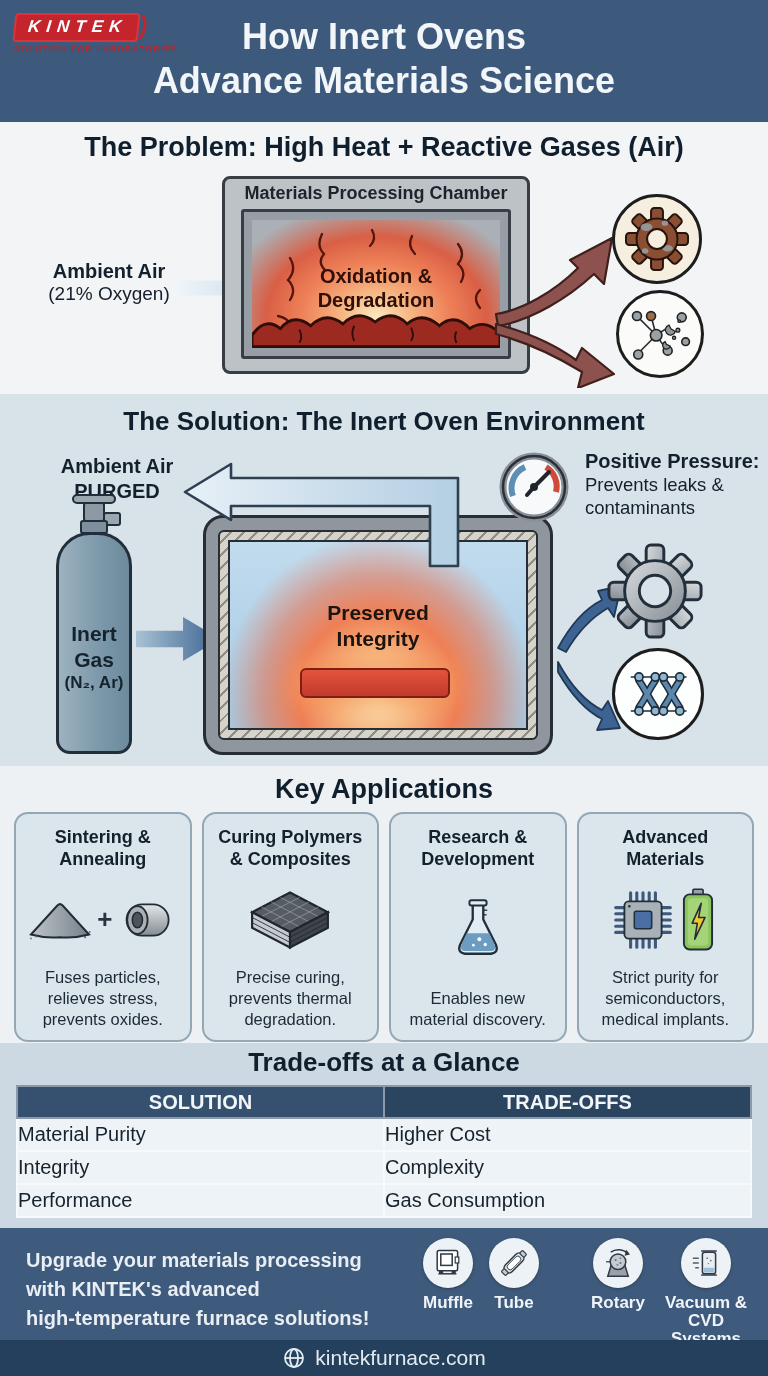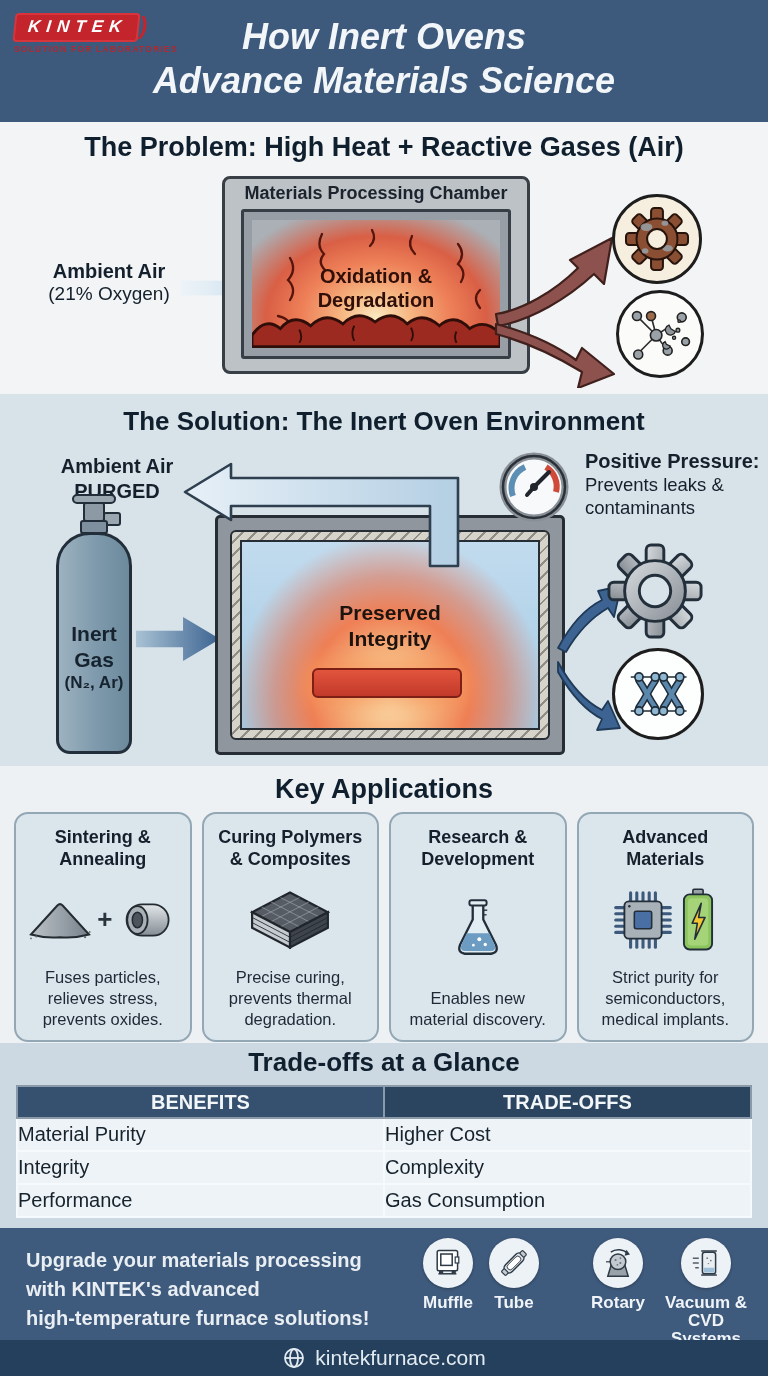--- a/index.html
+++ b/index.html
@@ -14,21 +14,21 @@
   
   #header { top:0; height:122px; background:#3d5a7d; }
   .logo-wrap { position:absolute; left:14px; top:12px; }
   .logo-box {
     display:inline-block; background:#c4242c; border-radius:4px; padding:2px 10px 3px 12px;
     transform:skewX(-6deg); border:2px solid #d8343c;
   }
   .logo-text { color:#fff; font-weight:bold; font-style:italic; font-size:17px; letter-spacing:6px; }
   .logo-swoosh { color:#c4242c; font-weight:bold; font-style:italic; font-size:24px; vertical-align:-2px; }
   .logo-tagline { display:block; margin-top:2px; color:#b02830; font-size:8.5px; letter-spacing:1.2px; filter:blur(0.5px); font-weight:bold; }
-  .h1 { position:absolute; left:0; width:768px; text-align:center; color:#f3f6f9; font-weight:bold;font-style:italic; }
+  .h1 { position:absolute; left:0; width:768px; text-align:center; color:#f3f6f9; font-weight:bold; }
   .h1.l1 { top:16px; font-size:36px; }
   .h1.l2 { top:60px; font-size:36px; }
 
   
   .sec-title { position:absolute; left:0; width:768px; text-align:center; font-weight:bold; color:#101f2d; }
 
   
   #problem { top:122px; height:272px; background:#f2f4f6; }
   #problem .sec-title { top:10px; font-size:27px; }
 
@@ -79,21 +79,21 @@
   .cylinder-text { position:absolute; left:0; top:86px; width:100%; text-align:center; color:#16232e; font-weight:bold; }
   .cylinder-text .l { font-size:21px; line-height:26px; }
   .cylinder-text .s { font-size:17px; }
 
   .inlet-arrow {
     left:136px; top:222px; width:84px; height:46px;
     background:linear-gradient(90deg,#a9c2d4,#3c6391);
     clip-path:polygon(0 32%, 56% 32%, 56% 2%, 100% 50%, 56% 98%, 56% 68%, 0 68%);
   }
 
-  .oven { left:215px; top:121px; width:350px; height:240px; background:#8f969d; border:3.5px solid #262d34; border-radius:5px; }
+  .oven { left:203px; top:121px; width:350px; height:240px; background:#8f969d; border:3.5px solid #262d34; border-radius:20px; }
   .oven-insulation {
     position:absolute; left:12px; top:12px; right:12px; bottom:12px;
     background:repeating-linear-gradient(135deg,#d6d3cb 0 7px,#8f8d86 7px 9px);
     border:2.5px solid #262d34; border-radius:6px;
   }
   .oven-cavity {
     position:absolute; left:11px; top:11px; right:11px; bottom:11px;
     border:2.5px solid #262d34;
     background:
       radial-gradient(ellipse at 50% 82%, #fce8b8 0%, #f6b47e 20%, #ef7f55 38%, rgba(231,110,74,.55) 55%, rgba(180,208,228,0) 74%),
@@ -492,21 +492,21 @@
     </div>
 
   </div>
 </section>
 
 <section id="tradeoffs">
   <div class="sec-title">Trade-offs at a Glance</div>
   <table class="trade-table">
     <thead>
       <tr>
-        <th class="benefits">BENEFITS</th>
+        <th class="benefits">SOLUTION</th>
         <th class="drawbacks">TRADE-OFFS</th>
       </tr>
     </thead>
     <tbody>
       <tr>
         <td>Material Purity</td>
         <td>Higher Cost</td>
       </tr>
       <tr>
         <td>Integrity</td>

